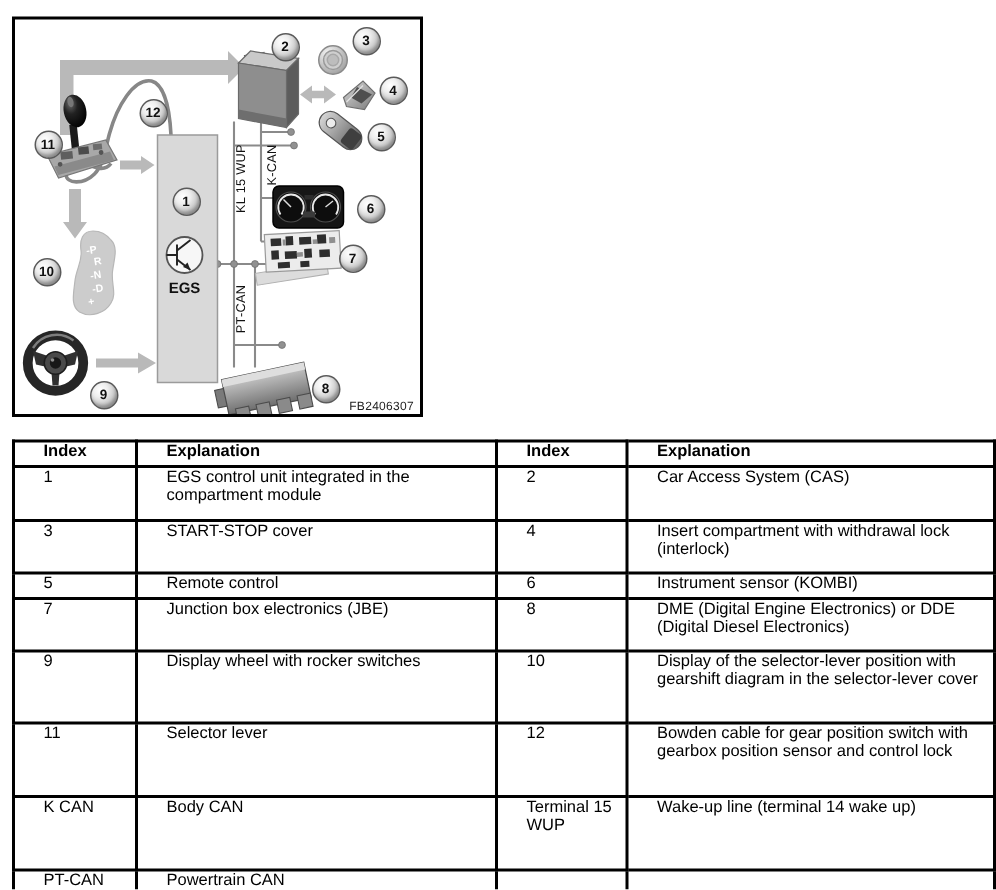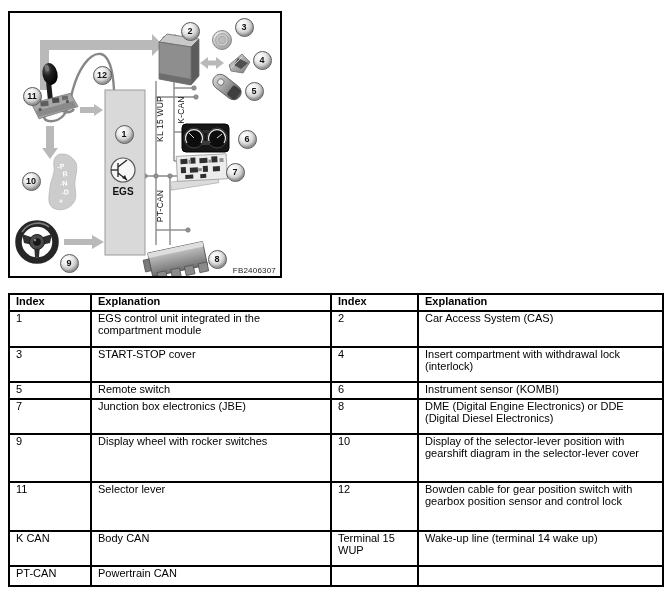--- a/index.html
+++ b/index.html
@@ -21,21 +21,21 @@
          display:flex;align-items:center;justify-content:center;
          font-size:9px;font-weight:bold;color:#111;
          box-shadow:inset -1px -2px 2px rgba(0,0,0,.22);}
   .figure-code{position:absolute;right:4px;bottom:1px;font-size:8px;color:#222;letter-spacing:.2px;}
 
   
   table.legend{position:absolute;left:8px;top:293px;width:654px;
                border-collapse:collapse;table-layout:fixed;}
   table.legend th,table.legend td{border:2px solid #000;vertical-align:top;
                font-size:11px;line-height:11.8px;color:#000;
-               padding:1px 3px 1px 6px;overflow:hidden;}
+               padding:1px 3px 1px 19px;overflow:hidden;}
   table.legend th{text-align:left;font-weight:bold;}
 </style>
 </head>
 <body>
 
 <div class="page">
 
   <div class="diagram">
     <svg width="270" height="263" viewBox="0 0 270 263">
       <defs>
@@ -259,21 +259,21 @@
         <td>Car Access System (CAS)</td>
       </tr>
       <tr style="height:35px">
         <td>3</td>
         <td>START-STOP cover</td>
         <td>4</td>
         <td>Insert compartment with withdrawal lock (interlock)</td>
       </tr>
       <tr style="height:17px">
         <td>5</td>
-        <td>Remote switch</td>
+        <td>Remote control</td>
         <td>6</td>
         <td>Instrument sensor (KOMBI)</td>
       </tr>
       <tr style="height:35px">
         <td>7</td>
         <td>Junction box electronics (JBE)</td>
         <td>8</td>
         <td>DME (Digital Engine Electronics) or DDE (Digital Diesel Electronics)</td>
       </tr>
       <tr style="height:48px">
@@ -281,21 +281,21 @@
         <td>Display wheel with rocker switches</td>
         <td>10</td>
         <td>Display of the selector-lever position with gearshift diagram in the selector-lever cover</td>
       </tr>
       <tr style="height:49px">
         <td>11</td>
         <td>Selector lever</td>
         <td>12</td>
         <td>Bowden cable for gear position switch with gearbox position sensor and control lock</td>
       </tr>
-      <tr style="height:35px">
+      <tr style="height:49px">
         <td>K CAN</td>
         <td>Body CAN</td>
         <td>Terminal 15 WUP</td>
         <td>Wake-up line (terminal 14 wake up)</td>
       </tr>
       <tr style="height:20px">
         <td>PT-CAN</td>
         <td>Powertrain CAN</td>
         <td></td>
         <td></td>

